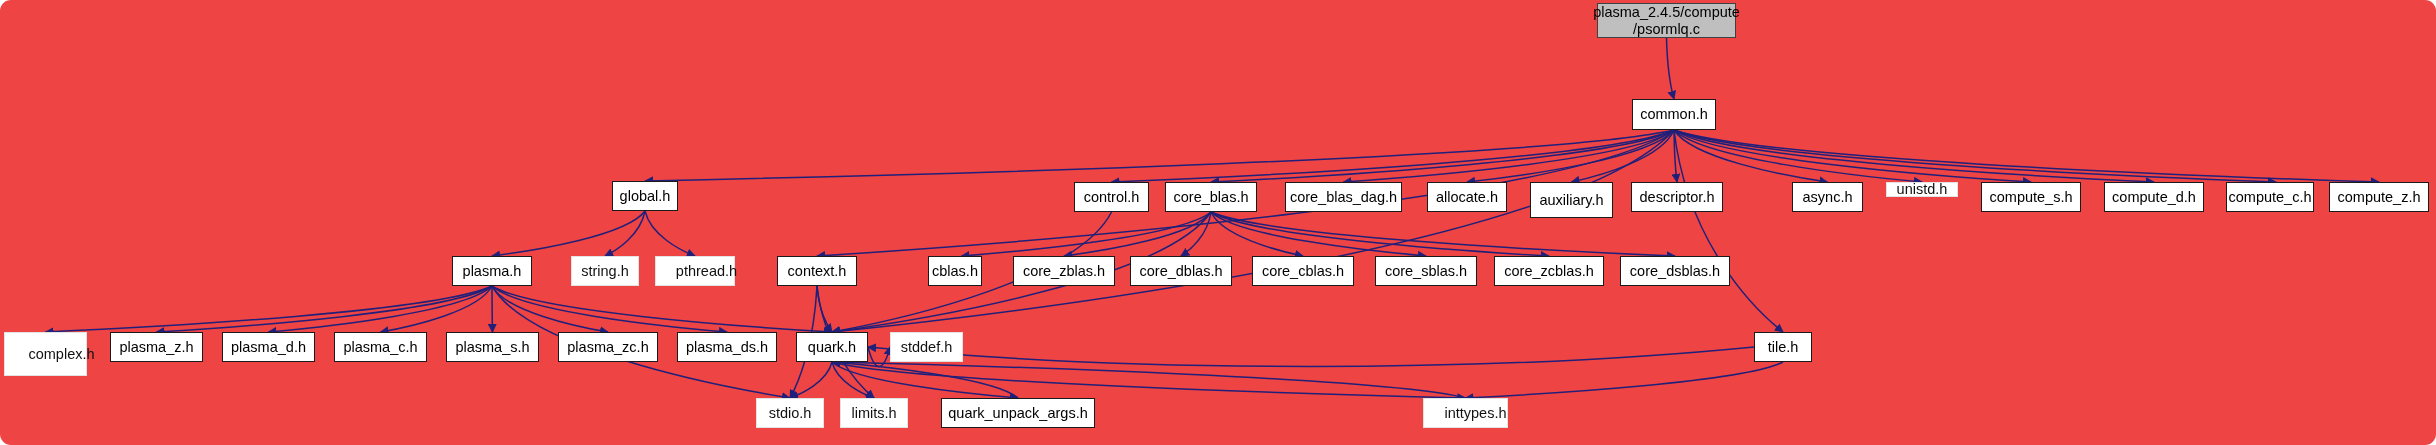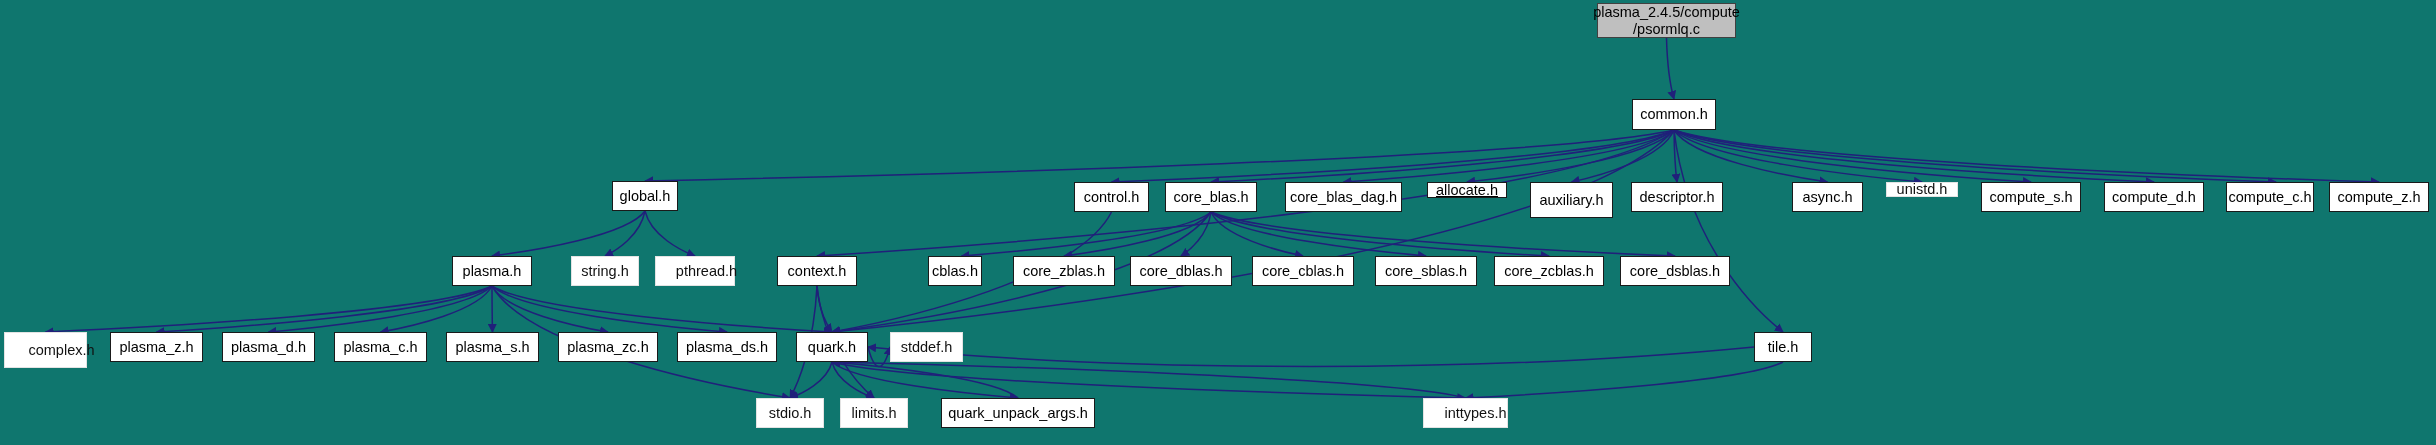--- a/index.html
+++ b/index.html
@@ -1,23 +1,24 @@
 <!DOCTYPE html>
 <html><head>
 <meta charset="utf-8">
 <title>Include dependency graph</title>
 <style>
   html,body{margin:0;padding:0;background:#ffffff;}
   #canvas{
     position:relative;
     width:2436px;
     height:445px;
-    background:#0f766e;
+    background:#ef4444;
     font-family:"Liberation Sans", sans-serif;
     overflow:hidden;
+    border-radius:11px;
   }
   #edges{position:absolute;left:0;top:0;width:2436px;height:445px;pointer-events:none;}
   .node{
     position:absolute;
     box-sizing:border-box;
     display:flex;
     align-items:center;
     justify-content:center;
     text-align:center;
     font-size:14.5px;
@@ -99,41 +100,41 @@
       </g>
   </svg>
   <div id="nodes">
       <div class="node root" style="left: 1597px; top: 3px; width: 139px; height: 35px;">plasma_2.4.5/compute
 /psormlq.c</div>
       <div class="node solid" style="left: 1632px; top: 99px; width: 84px; height: 31px;">common.h</div>
       <div class="node solid" style="left: 612px; top: 181px; width: 66px; height: 30px;">global.h</div>
       <div class="node solid" style="left: 1074px; top: 182px; width: 75px; height: 30px;">control.h</div>
       <div class="node solid" style="left: 1165px; top: 182px; width: 92px; height: 30px;">core_blas.h</div>
       <div class="node solid" style="left: 1285px; top: 182px; width: 117px; height: 30px;">core_blas_dag.h</div>
-      <div class="node solid" style="left: 1427px; top: 182px; width: 80px; height: 16px; text-decoration: underline;">allocate.h</div>
+      <div class="node solid" style="left: 1427px; top: 182px; width: 80px; height: 30px;">allocate.h</div>
       <div class="node solid" style="left: 1530px; top: 182px; width: 83px; height: 36px;">auxiliary.h</div>
       <div class="node solid" style="left: 1631px; top: 182px; width: 92px; height: 30px;">descriptor.h</div>
       <div class="node solid" style="left: 1792px; top: 182px; width: 71px; height: 30px;">async.h</div>
       <div class="node sys" style="left: 1886px; top: 182px; width: 72px; height: 15px;">unistd.h</div>
       <div class="node solid" style="left: 1981px; top: 182px; width: 100px; height: 30px;">compute_s.h</div>
       <div class="node solid" style="left: 2104px; top: 182px; width: 100px; height: 30px;">compute_d.h</div>
       <div class="node solid" style="left: 2226px; top: 182px; width: 88px; height: 30px;">compute_c.h</div>
       <div class="node solid" style="left: 2329px; top: 182px; width: 100px; height: 30px;">compute_z.h</div>
       <div class="node solid" style="left: 452px; top: 256px; width: 80px; height: 30px;">plasma.h</div>
       <div class="node sys" style="left: 571px; top: 256px; width: 68px; height: 30px;">string.h</div>
       <div class="node sys" style="left: 655px; top: 256px; width: 80px; height: 30px; padding-left: 23px;">pthread.h</div>
       <div class="node solid" style="left: 777px; top: 256px; width: 80px; height: 30px;">context.h</div>
       <div class="node solid" style="left: 928px; top: 256px; width: 54px; height: 30px;">cblas.h</div>
       <div class="node solid" style="left: 1013px; top: 256px; width: 102px; height: 30px;">core_zblas.h</div>
       <div class="node solid" style="left: 1130px; top: 256px; width: 102px; height: 30px;">core_dblas.h</div>
       <div class="node solid" style="left: 1252px; top: 256px; width: 102px; height: 30px;">core_cblas.h</div>
       <div class="node solid" style="left: 1375px; top: 256px; width: 102px; height: 30px;">core_sblas.h</div>
       <div class="node solid" style="left: 1494px; top: 256px; width: 110px; height: 30px;">core_zcblas.h</div>
       <div class="node solid" style="left: 1620px; top: 256px; width: 110px; height: 30px;">core_dsblas.h</div>
-      <div class="node sys" style="left: 4px; top: 332px; width: 83px; height: 36px; padding-left: 32px;">complex.h</div>
+      <div class="node sys" style="left: 4px; top: 332px; width: 83px; height: 44px; padding-left: 32px;">complex.h</div>
       <div class="node solid" style="left: 110px; top: 332px; width: 93px; height: 30px;">plasma_z.h</div>
       <div class="node solid" style="left: 222px; top: 332px; width: 93px; height: 30px;">plasma_d.h</div>
       <div class="node solid" style="left: 334px; top: 332px; width: 93px; height: 30px;">plasma_c.h</div>
       <div class="node solid" style="left: 446px; top: 332px; width: 93px; height: 30px;">plasma_s.h</div>
       <div class="node solid" style="left: 558px; top: 332px; width: 100px; height: 30px;">plasma_zc.h</div>
       <div class="node solid" style="left: 677px; top: 332px; width: 100px; height: 30px;">plasma_ds.h</div>
       <div class="node solid" style="left: 796px; top: 332px; width: 72px; height: 30px;">quark.h</div>
       <div class="node sys" style="left: 890px; top: 332px; width: 73px; height: 30px;">stddef.h</div>
       <div class="node solid" style="left: 1754px; top: 332px; width: 58px; height: 30px;">tile.h</div>
       <div class="node sys" style="left: 756px; top: 398px; width: 68px; height: 30px;">stdio.h</div>

